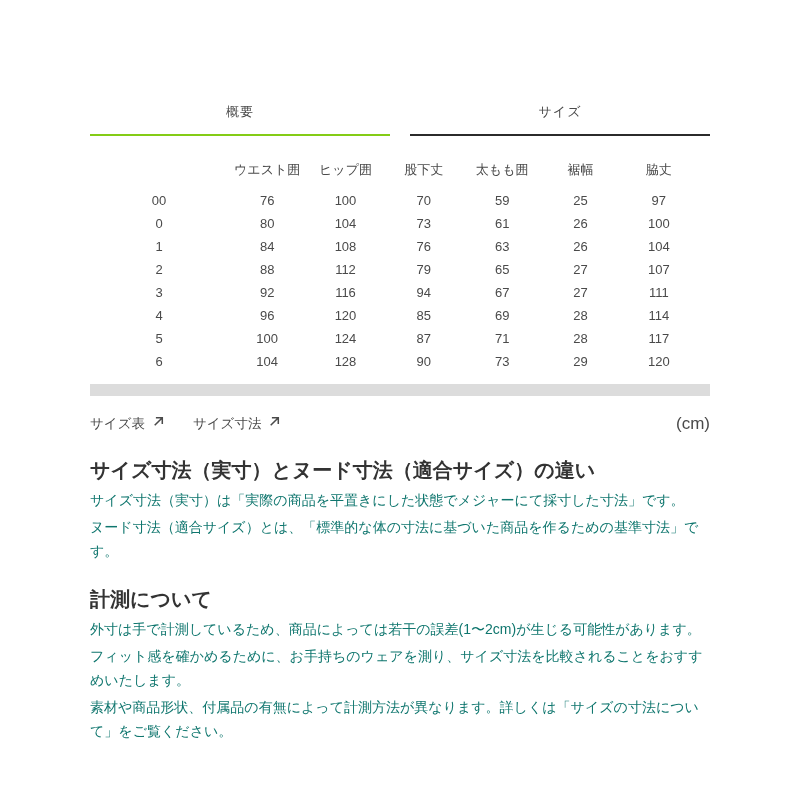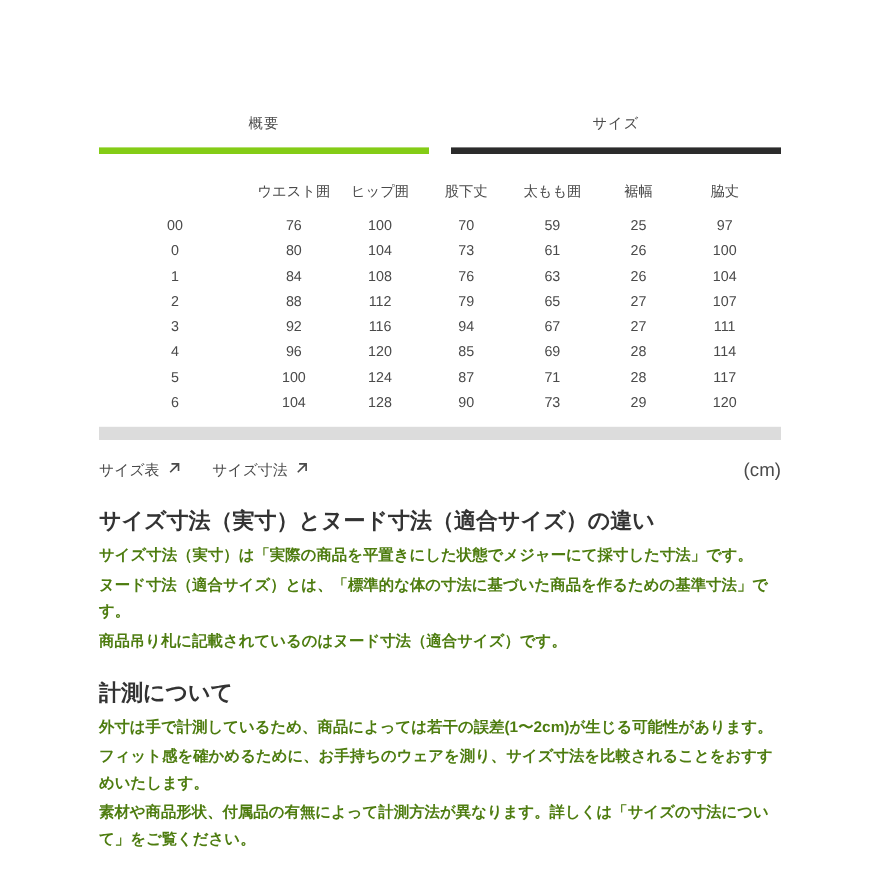--- a/index.html
+++ b/index.html
@@ -13,21 +13,21 @@
 
   
   .tabs { display: flex; gap: 20px; }
   .tab {
     flex: 1;
     text-align: center;
     font-size: 13px;
     letter-spacing: 1px;
     color: #4a4a4a;
     padding: 8px 0 13px;
-    border-bottom: 6px solid #84cc16;
+    border-bottom: 2px solid #84cc16;
     cursor: pointer;
   }
   .tab.active { border-bottom-color: #2b2b2b; }
 
   
   .size-table { margin-top: 20px; padding-right: 12px; }
   .t-row {
     display: grid;
     grid-template-columns: 138px repeat(6, 1fr);
     align-items: center;
@@ -72,23 +72,22 @@
   .section h3 {
     font-size: 20px;
     font-weight: bold;
     color: #333333;
     line-height: 20px;
     margin-bottom: 8px;
   }
   .section p {
     font-size: 14px;
     line-height: 24px;
-    color: #4d7c0f;
+    color: #0f766e;
     margin-bottom: 3px;
-    font-weight: bold;
   }
 </style>
 </head>
 <body>
 
 <div class="page">
 
   <div class="tabs">
     <div class="tab">概要</div>
     <div class="tab active">サイズ</div>
@@ -201,21 +200,20 @@
         </svg>
       </span>
     </span>
     <span class="unit-label">(cm)</span>
   </div>
 
   <div class="section">
     <h3>サイズ寸法（実寸）とヌード寸法（適合サイズ）の違い</h3>
     <p>サイズ寸法（実寸）は「実際の商品を平置きにした状態でメジャーにて採寸した寸法」です。</p>
     <p>ヌード寸法（適合サイズ）とは、「標準的な体の寸法に基づいた商品を作るための基準寸法」です。</p>
-    <p>商品吊り札に記載されているのはヌード寸法（適合サイズ）です。</p>
   </div>
 
   <div class="section">
     <h3>計測について</h3>
     <p>外寸は手で計測しているため、商品によっては若干の誤差(1〜2cm)が生じる可能性があります。</p>
     <p>フィット感を確かめるために、お手持ちのウェアを測り、サイズ寸法を比較されることをおすすめいたします。</p>
     <p>素材や商品形状、付属品の有無によって計測方法が異なります。詳しくは「サイズの寸法について」をご覧ください。</p>
   </div>
 
 </div>

